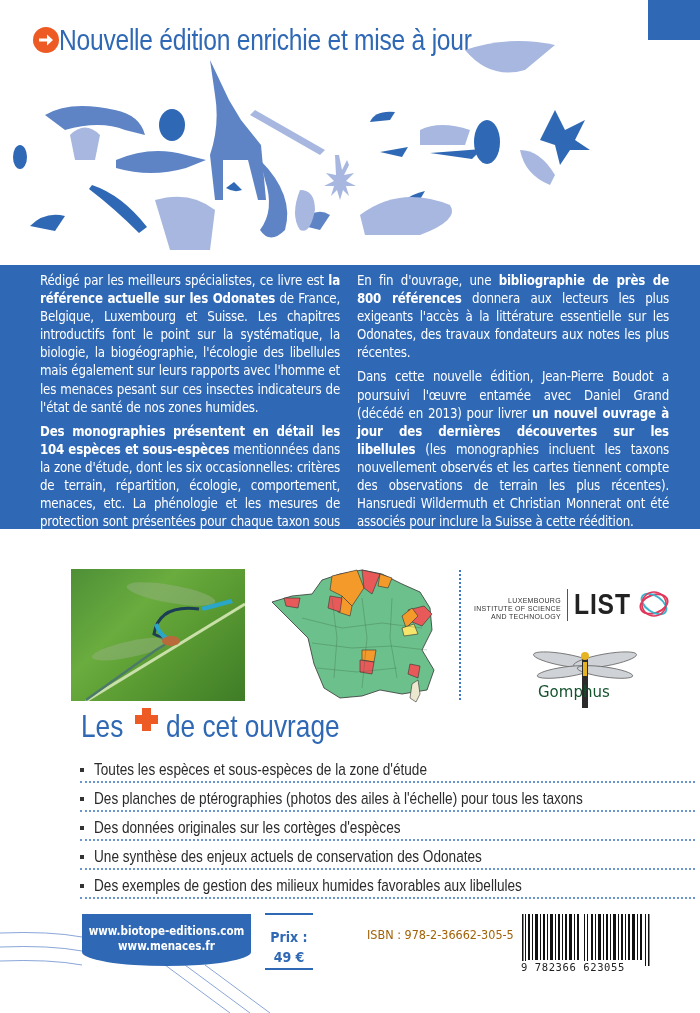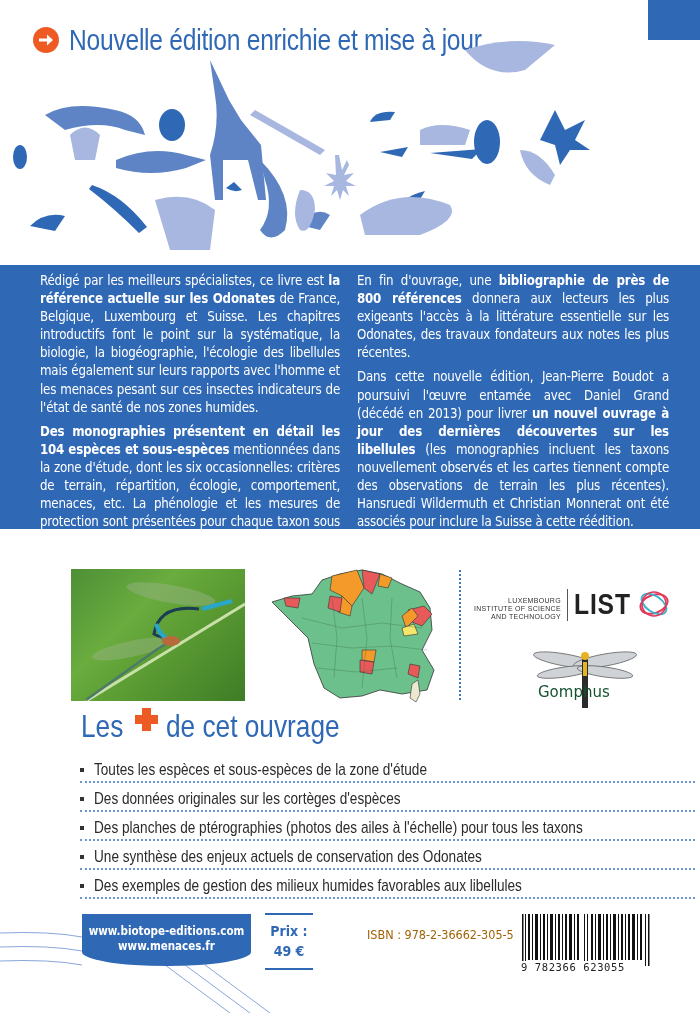--- a/index.html
+++ b/index.html
@@ -1,21 +1,21 @@
 <!DOCTYPE html>
 <html><head>
 <meta charset="utf-8">
 <style>
   * { box-sizing: border-box; margin: 0; padding: 0; }
   html, body { width: 700px; height: 1013px; background: #ffffff; overflow: hidden; }
   body { position: relative; font-family: "DejaVu Sans Condensed", "DejaVu Sans", sans-serif; }
 
   .corner-tab { position: absolute; right: 0; top: 0; width: 52px; height: 40px; background: #2f68b4; }
 
-  .headline { position: absolute; left: 33px; top: 23px; display: flex; align-items: center; gap: 10px; }
+  .headline { position: absolute; left: 33px; top: 23px; display: flex; align-items: center; gap: 0; }
   .arrow-circle { width: 26px; height: 26px; border-radius: 50%; background: #ee5a24; display: flex; align-items: center; justify-content: center; }
   .headline-text { font-family: "Liberation Sans Narrow", "Liberation Sans", sans-serif; font-size: 30px; color: #2f68b4; letter-spacing: -0.3px; transform: scaleX(0.82); transform-origin: left center; white-space: nowrap; }
 
   .animals { position: absolute; left: 0; top: 40px; width: 700px; height: 215px; }
 
   .blue-panel { position: absolute; left: 0; top: 265px; width: 700px; height: 264px; background: #2f68b4; color: #ffffff; }
   .col { position: absolute; top: 7px; font-size: 13.2px; line-height: 18.1px; letter-spacing: -0.2px; }
   .col-left { left: 40px; width: 300px; }
   .col-right { left: 357px; width: 312px; }
   .col p { margin-bottom: 6px; text-align: justify; }
@@ -44,21 +44,21 @@
 
   .benefits { position: absolute; left: 80px; top: 760px; list-style: none; }
   .benefits li { position: relative; height: 23px; border-bottom: 2px dotted #6b95cf; margin-bottom: 6px; width: 615px; }
   .benefits li .dot { position: absolute; left: 0; top: 8px; width: 4px; height: 4px; background: #333; }
   .benefits li .txt { position: absolute; left: 14px; top: 0; font-family: "Liberation Sans Narrow", "Liberation Sans", sans-serif; font-size: 17px; color: #2b2b2b; transform: scaleX(0.8); transform-origin: left center; white-space: nowrap; }
   .benefits li:last-child { border-bottom: 2px dotted #6b95cf; }
 
   .url-box { position: absolute; left: 82px; top: 914px; width: 169px; height: 52px; background: #2f68b4; border-radius: 0 0 50% 50% / 0 0 14px 14px; color: #fff; font-size: 11.5px; font-weight: bold; text-align: center; padding-top: 10px; line-height: 15px; }
   .url-lines { position: absolute; left: 0; top: 905px; width: 330px; height: 108px; }
 
-  .price { position: absolute; left: 265px; top: 913px; width: 48px; height: 57px; border-top: 2px solid #2f68b4; border-bottom: 2px solid #2f68b4; text-align: center; color: #2f68b4; font-weight: bold; font-size: 14px; line-height: 20px; padding-top: 6px; }
+  .price { position: absolute; left: 265px; top: 913px; width: 48px; height: 57px; border-top: 2px solid #2f68b4; border-bottom: 2px solid #2f68b4; text-align: center; color: #2f68b4; font-weight: bold; font-size: 14px; line-height: 20px; padding-top: 12px; }
 
   .isbn { position: absolute; left: 367px; top: 927px; font-size: 12.5px; color: #a16207; }
   .barcode { position: absolute; left: 518px; top: 914px; width: 140px; height: 52px; }
   .barcode-num { position: absolute; left: 521px; top: 961px; font-family: "DejaVu Sans Mono", monospace; font-size: 10.5px; color: #222; letter-spacing: 0.6px; background: #fff; }
 </style>
 </head>
 <body>
 
 <div class="corner-tab"></div>
 
@@ -188,25 +188,25 @@
   <span class="t">de cet ouvrage</span>
 </div>
 
 <ul class="benefits">
   <li>
       <span class="dot"></span>
       <span class="txt">Toutes les espèces et sous-espèces de la zone d'étude</span>
     </li>
   <li>
       <span class="dot"></span>
+      <span class="txt">Des planches de ptérographies (photos des ailes à l'échelle) pour tous les taxons</span>
+    </li>
+  <li>
+      <span class="dot"></span>
       <span class="txt">Des données originales sur les cortèges d'espèces</span>
-    </li>
-  <li>
-      <span class="dot"></span>
-      <span class="txt">Des planches de ptérographies (photos des ailes à l'échelle) pour tous les taxons</span>
     </li>
   <li>
       <span class="dot"></span>
       <span class="txt">Une synthèse des enjeux actuels de conservation des Odonates</span>
     </li>
   <li>
       <span class="dot"></span>
       <span class="txt">Des exemples de gestion des milieux humides favorables aux libellules</span>
     </li>
 </ul>

